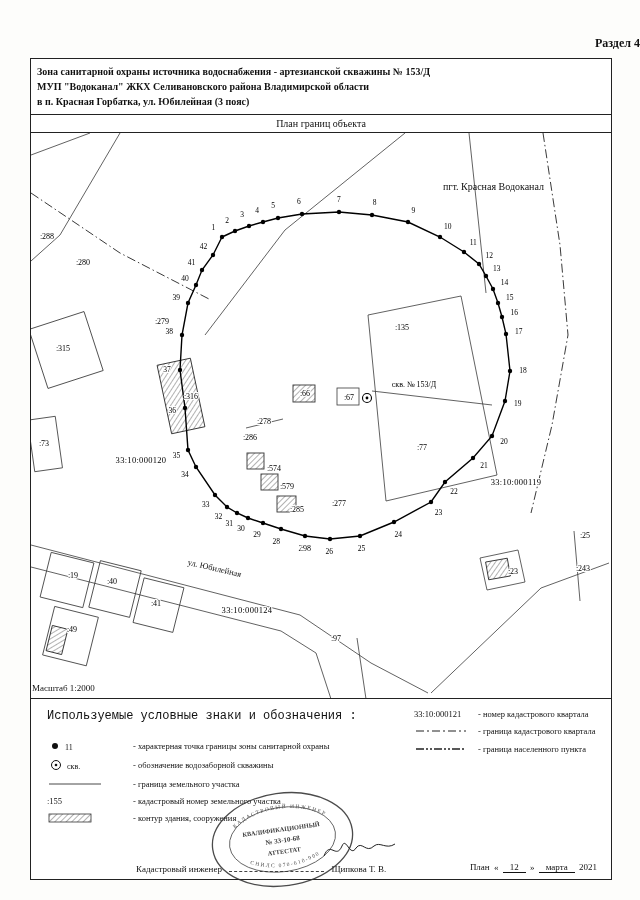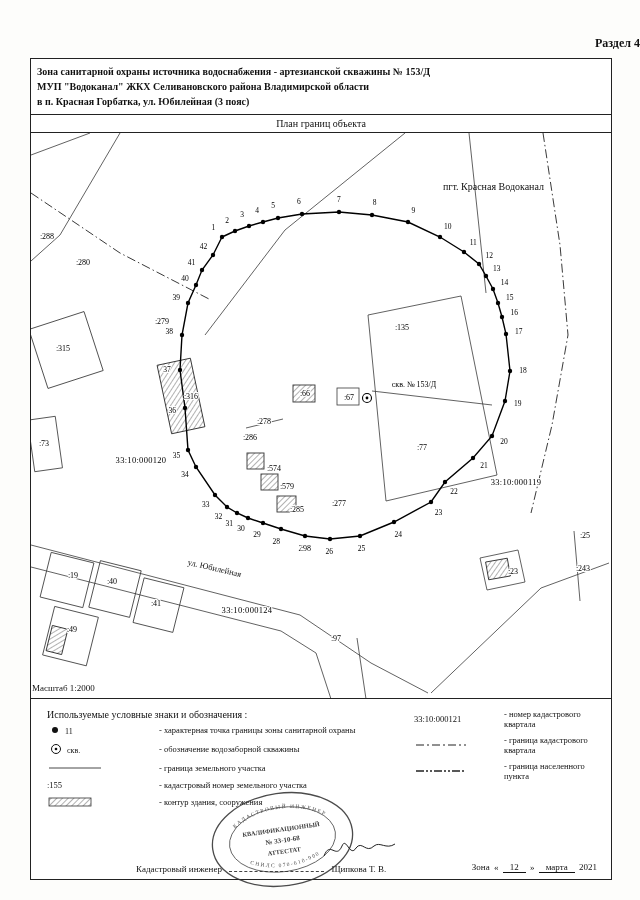--- a/index.html
+++ b/index.html
@@ -33,23 +33,23 @@
   .map-label     { font-size:8px;   fill:#000; paint-order:stroke; stroke:#fff; stroke-width:2.2px; }
   .point-label   { font-size:7.5px; fill:#000; paint-order:stroke; stroke:#fff; stroke-width:2px; }
   .quarter-label { font-size:8.5px; fill:#000; letter-spacing:0.3px; paint-order:stroke; stroke:#fff; stroke-width:2.2px; }
 
   .settlement-label { position:absolute; left:412px; top:48px; font-size:10px; }
   .street-label { position:absolute; left:158px; top:424px; font-size:8.5px;
                   transform:rotate(13deg); transform-origin:left top; }
   .scale-label { position:absolute; bottom:5px; left:1px; width:100%; font-size:9px; }
 
   .legend { position:relative; height:166px; padding:10px 14px 0 16px; font-size:8.5px; }
-  .legend-title { font-size:10px; margin-bottom:4px; }
+  .legend-title { font-size:12px; margin-bottom:17px;font-family:Liberation Mono, monospace; }
   .legend-left { width:370px; }
-  .legend-row { display:flex; align-items:center; margin-bottom:6px;gap:26px; }
+  .legend-row { display:flex; align-items:center; margin-bottom:6px; }
   .legend-row .sym { width:86px; flex:0 0 86px; display:flex; align-items:center; }
   .legend-row .lbl { font-size:8.5px; }
   .symtext { font-size:8px; fill:#111; }
   .symtext-only { font-size:8.5px; }
   .legend-right { position:absolute; left:383px; top:10px; width:190px; }
   .legend-right .legend-row .sym { width:64px; flex:0 0 64px; }
 
   .footer { position:absolute; bottom:5px; left:0; right:0; display:flex;
             justify-content:space-between; padding:0 14px 0 105px; font-size:9px; }
   .sig-line { display:inline-block; width:95px; height:10px; border-bottom:1.2px dashed #444; margin:0 5px; }
@@ -327,21 +327,21 @@
     </div>
   </div>
 
   <div class="footer">
     <div class="footer-left">
       <span>Кадастровый инженер</span>
       <span class="sig-line"></span>
       <span>Щипкова Т. В.</span>
     </div>
     <div class="footer-right">
-      <span>Зона</span>
+      <span>План</span>
       <span>«</span>
       <span class="u">12</span>
       <span>»</span>
       <span class="u">марта</span>
       <span>2021</span>
     </div>
   </div>
 
 </div>
 

